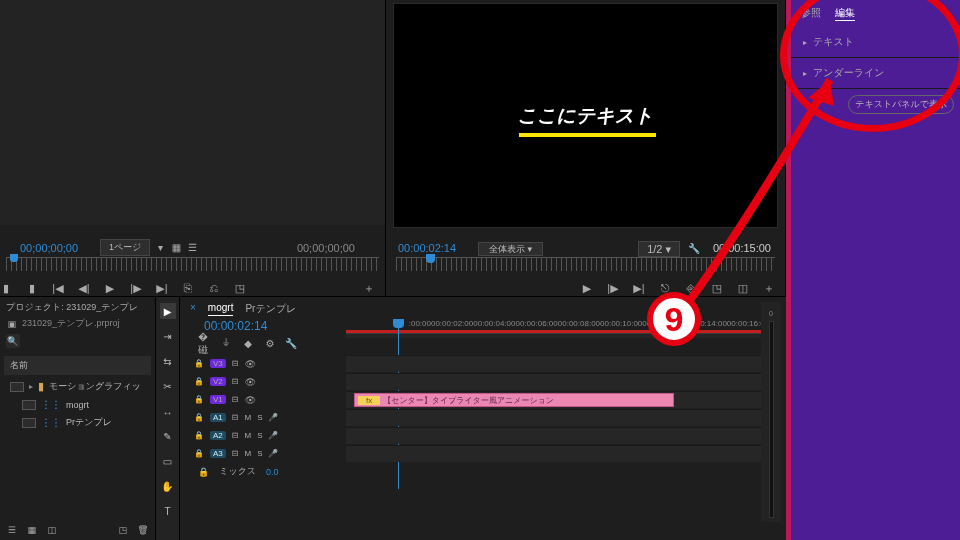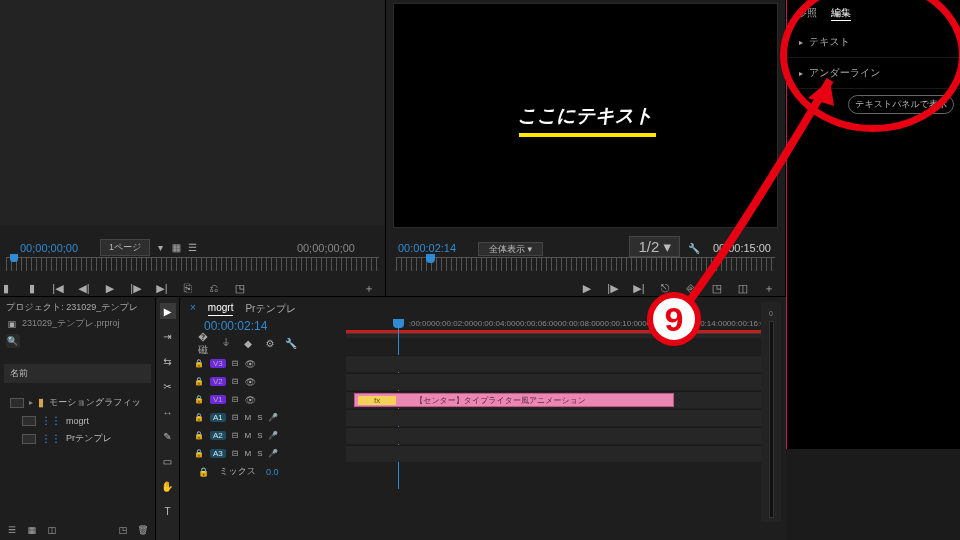--- a/index.html
+++ b/index.html
@@ -20,41 +20,41 @@
   .ic{width:12px;height:12px;display:inline-flex;align-items:center;justify-content:center;color:#aaa}
 
   .progpanel{width:400px;height:296px;background:#1e1e1e;border-right:1px solid #000;position:relative}
   .progview{position:absolute;top:4px;left:8px;right:8px;height:223px;background:#000;display:flex;align-items:center;justify-content:center;outline:1px solid #2a2a2a}
   .maintext{color:#fff;font-weight:700;font-size:19px;font-style:italic;position:relative}
   .underline{position:absolute;left:2px;right:-2px;bottom:-8px;height:4px;background:#ffe600}
   .prog-tc{position:absolute;left:12px;bottom:42px;color:#2f8bd3;font-size:11px}
   .prog-sel{position:absolute;left:92px;bottom:40px}
   .prog-sel .sel{background:#2e2e2e;border:1px solid #444;padding:1px 10px;font-size:9px;color:#bbb}
   .prog-res{position:absolute;right:105px;bottom:40px}
-  .prog-res .sel{background:#2e2e2e;border:1px solid #444;padding:1px 8px;font-size:15px;color:#bbb}
+  .prog-res .sel{background:#2e2e2e;border:1px solid #444;padding:1px 8px;font-size:11px;color:#bbb}
   .wrench{position:absolute;right:84px;bottom:42px;color:#aaa}
   .prog-end{position:absolute;right:14px;bottom:42px;color:#ccc;font-size:11px}
   .prog-ruler{position:absolute;bottom:25px;left:10px;right:10px;height:14px;border-top:1px solid #555}
   .prog-ruler .ticks{height:100%;background:repeating-linear-gradient(to right,#555 0,#555 1px,transparent 1px,transparent 5px)}
   .prog-ruler .ph{position:absolute;top:-4px;left:30px;width:9px;height:9px;background:#2f8bd3;border-radius:0 0 4px 4px}
 
-  .egpanel{position:absolute;right:0;top:0;width:174px;height:449px;background:#000000;border-left:1px solid #be185d}
+  .egpanel{position:absolute;right:0;top:0;width:174px;height:540px;background:#4c1d95;border-left:5px solid #be185d}
   .eg-tabs{display:flex;gap:14px;padding:6px 10px;font-size:10px;color:#aaa}
   .eg-tabs .act{color:#fff;border-bottom:1px solid #fff;padding-bottom:0}
   .eg-item{padding:8px 12px;font-size:10px;color:#aaa;display:flex;gap:6px;align-items:center;border-bottom:1px solid #1a1a1a}
   .eg-item .chev{font-size:8px}
   .eg-btn{margin:6px 6px 0 auto;display:block;border:1px solid #666;background:transparent;color:#bbb;border-radius:10px;padding:2px 6px;font-size:9px}
 
   
   .bottom{position:absolute;top:296px;left:0;right:174px;height:244px;display:flex;background:#1e1e1e;border-top:1px solid #000}
   .projpanel{width:156px;border-right:1px solid #000;padding:4px 6px;font-size:9px;color:#bbb;display:flex;flex-direction:column}
   .proj-title{color:#aaa;font-size:9px;margin-bottom:3px;white-space:nowrap;overflow:hidden}
   .proj-sub{color:#888;font-size:9px;display:flex;align-items:center;gap:4px;margin-bottom:4px}
   .proj-search{width:14px;height:14px;background:#2a2a2a;border-radius:2px;display:flex;align-items:center;justify-content:center;margin-bottom:6px}
-  .proj-head{background:#2b2b2b;padding:3px 6px;margin:10px -2px}
+  .proj-head{background:#2b2b2b;padding:3px 6px;margin:2px -2px}
   .proj-item{display:flex;align-items:center;gap:5px;padding:3px 4px;white-space:nowrap;overflow:hidden}
   .proj-item .box{width:14px;height:10px;background:#2c2c2c;border:1px solid #555}
   .proj-item .chev{color:#888;font-size:8px}
   .proj-item .folder{color:#d7a552;font-size:11px}
   .proj-item .seqic{color:#3aa3ff;font-size:10px}
   .proj-foot{margin-top:auto;display:flex;gap:8px;padding-top:4px;color:#888;align-items:center}
 
   .tools{width:24px;background:#232323;border-right:1px solid #000;padding-top:6px;display:flex;flex-direction:column;align-items:center;gap:9px}
   .tool{width:16px;height:16px;display:flex;align-items:center;justify-content:center;color:#bbb}
   .tool.act{background:#3a3a3a;color:#fff}
@@ -74,21 +74,21 @@
 
   .tracks{position:absolute;top:58px;left:8px;right:8px}
   .trk{display:flex;align-items:center;height:17px;margin-bottom:1px}
   .trk .hdr{width:158px;display:flex;align-items:center;gap:6px;padding-left:6px;font-size:8px;color:#aaa}
   .trk .hdr .lk{color:#888}
   .trk .hdr .tg{background:#6d28d9;padding:0 3px;border-radius:2px}
   .trk .hdr .tgA{background:#1e4b5e;color:#cbe7f3;padding:0 3px;border-radius:2px}
   .trk .hdr .eye{color:#aaa;font-size:9px}
   .trk .lane{flex:1;height:100%;background:#262626;border-top:1px solid #1a1a1a;position:relative}
   .clip{position:absolute;top:1px;bottom:1px;background:#ec87b4;border:1px solid #c2568a;display:flex;align-items:center;font-size:8px;color:#5c274c;padding-left:3px;overflow:hidden;white-space:nowrap}
-  .clip .fx{background:#f4d25a;color:#6b5200;font-size:8px;padding:0 16px;margin-right:19px;border-radius:1px}
+  .clip .fx{background:#f4d25a;color:#6b5200;font-size:8px;padding:0 8px;margin-right:3px;border-radius:1px}
   .mix{display:flex;align-items:center;gap:10px;padding:2px 10px;font-size:9px;color:#aaa}
   .mix .val{color:#2f8bd3}
 
   .audiom{position:absolute;top:302px;right:179px;width:20px;height:220px;background:#232323;display:flex;flex-direction:column;align-items:center;padding-top:8px;font-size:7px;color:#888}
   .audiom .bar{width:5px;flex:1;background:linear-gradient(#111,#111);margin:4px 0;border:1px solid #333}
 
   
   .ann-circle{position:absolute;border:7px solid #e60012;border-radius:50%;pointer-events:none}
   .ann-num{position:absolute;width:54px;height:54px;border:6px solid #e60012;border-radius:50%;background:#fff;display:flex;align-items:center;justify-content:center;font-size:34px;font-weight:900;color:#e60012;font-family:Georgia,serif}
   .ann-arrow{position:absolute;pointer-events:none}

